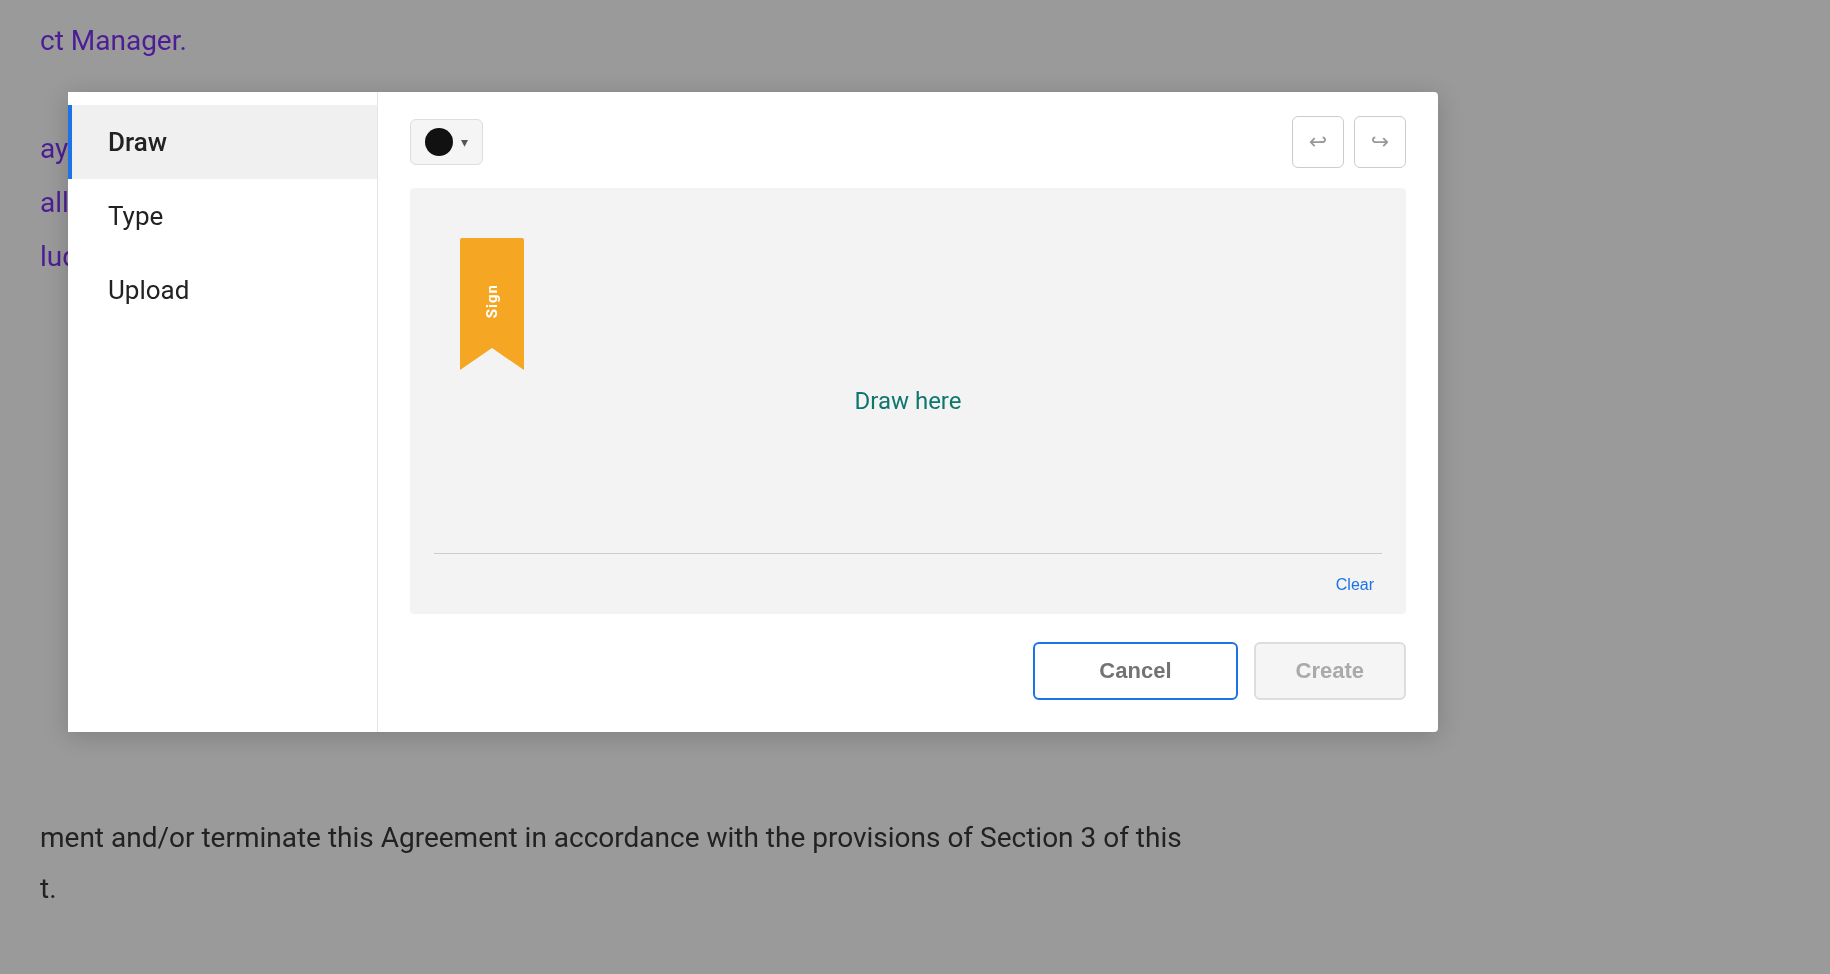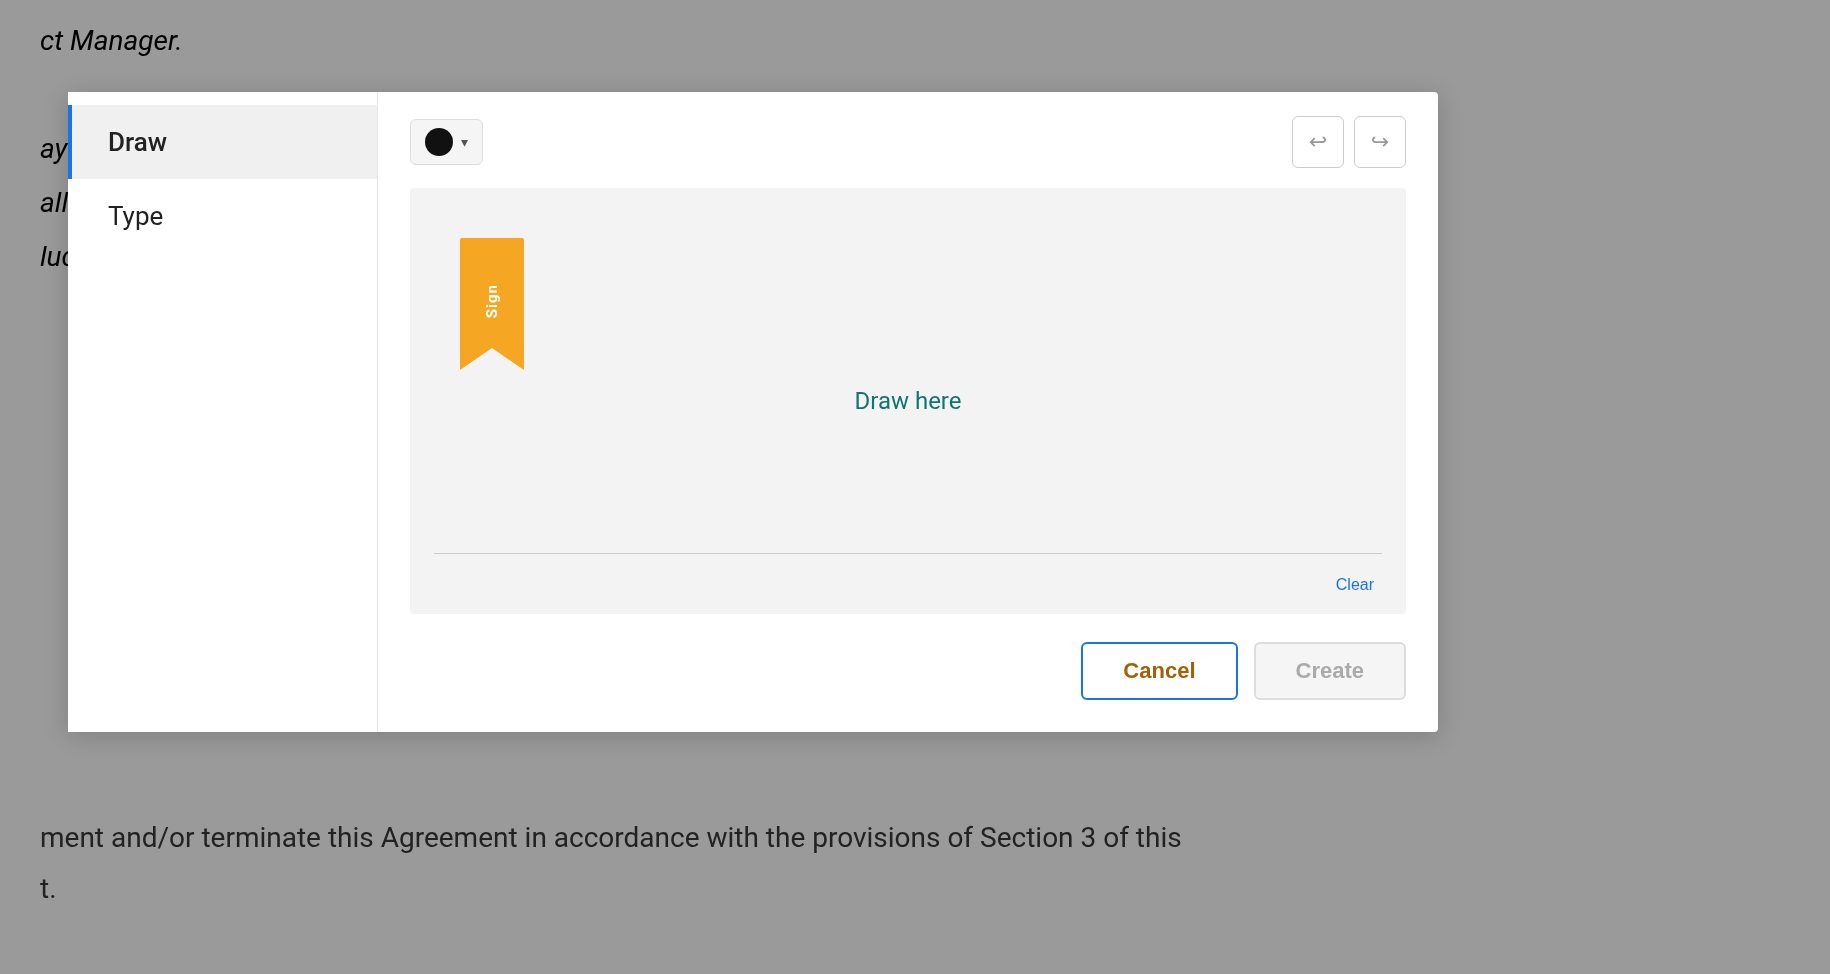--- a/index.html
+++ b/index.html
@@ -202,48 +202,47 @@
 
     
     .modal-actions {
       display: flex;
       justify-content: flex-end;
       gap: 16px;
       margin-top: 28px;
     }
 
     .btn-cancel {
-      padding: 14px 40px;
+      padding: 14px 64px;
       font-size: 22px;
       border: 2px solid #1a73e8;
       border-radius: 6px;
       background: #fff;
-      color: #a16207;
+      color: #737373;
       cursor: pointer;
       font-weight: 600;
     }
 
     .btn-create {
       padding: 14px 40px;
       font-size: 22px;
       border: 2px solid #ddd;
       border-radius: 6px;
       background: #f5f5f5;
       color: #aaa;
       cursor: not-allowed;
       font-weight: 600;
     }
 
     
     .doc-line {
-      color: #000000;
+      color: #4c1d95;
       margin-bottom: 12px;
       font-size: 28px;
       line-height: 1.5;
-      font-style: italic;
     }
   </style>
 </head>
 <body>
 
 <div class="bg-document">
   <div class="doc-line">ct Manager.</div>
   <div class="doc-line">&nbsp;</div>
   <div class="doc-line">ayments will be made no less than monthly in arrears based on satisfactory services provided</div>
   <div class="doc-line">allow</div>
@@ -251,20 +250,23 @@
 </div>
 
 <div class="modal">
 
   <div class="modal-sidebar">
     <div class="sidebar-item active">
       <span>Draw</span>
     </div>
     <div class="sidebar-item">
       <span>Type</span>
+    </div>
+    <div class="sidebar-item">
+      <span>Upload</span>
     </div>
   </div>
 
   <div class="modal-content">
 
     <div class="toolbar">
       <button class="color-picker-btn">
         <span class="color-circle"></span>
         <span class="chevron-down">▾</span>
       </button>

